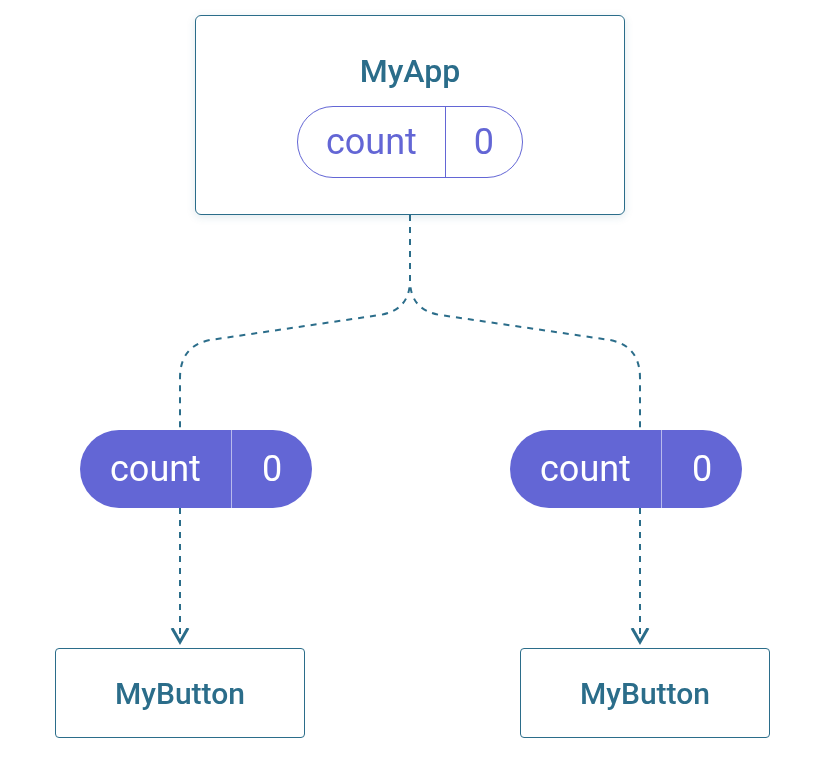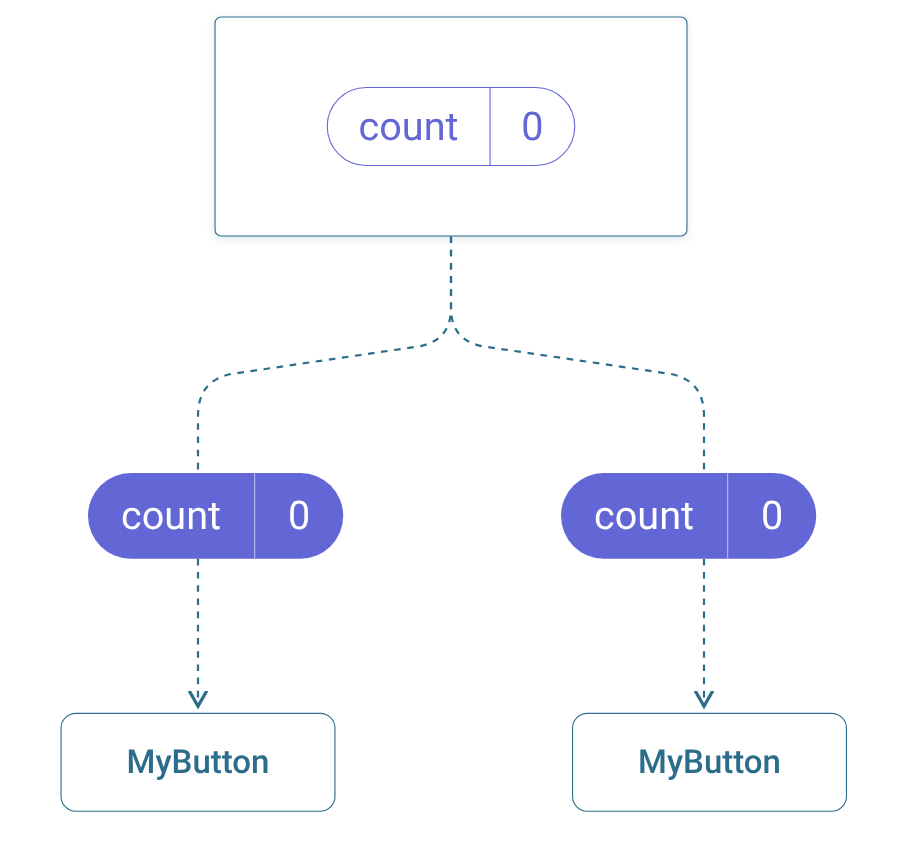--- a/index.html
+++ b/index.html
@@ -79,21 +79,21 @@
       top: 430px;
     }
     .pill-right-child {
       left: 510px;
       top: 430px;
     }
     .button-box {
       position: absolute;
       background: #fff;
       border: 1px solid #2b6d8a;
-      border-radius: 14px;
+      border-radius: 4px;
       display: flex;
       align-items: center;
       justify-content: center;
       font-size: 30px;
       font-weight: 500;
       color: #2b6d8a;
       width: 250px;
       height: 90px;
     }
     .button-left {
@@ -126,20 +126,21 @@
     </defs>
 
     <path d="M 410 215 L 410 280 Q 410 310 380 315 L 210 340 Q 180 346 180 378 L 180 428" fill="none" stroke="#2b6d8a" stroke-width="2" stroke-dasharray="6,6"></path>
     <path d="M 410 215 L 410 280 Q 410 310 440 315 L 610 340 Q 640 346 640 378 L 640 428" fill="none" stroke="#2b6d8a" stroke-width="2" stroke-dasharray="6,6"></path>
 
     <path d="M 180 508 L 180 640" fill="none" stroke="#2b6d8a" stroke-width="2" stroke-dasharray="6,6" marker-end="url(#arrowhead)"></path>
     <path d="M 640 508 L 640 640" fill="none" stroke="#2b6d8a" stroke-width="2" stroke-dasharray="6,6" marker-end="url(#arrowhead)"></path>
   </svg>
 
   <div class="node-box root-box">
+    <div class="root-title">MyApp</div>
     <div class="pill pill-outline">
       <div class="pill-left">count</div>
       <div class="pill-right">0</div>
     </div>
   </div>
 
   <div class="pill pill-filled pill-left-child">
     <div class="pill-left">count</div>
     <div class="pill-right">0</div>
   </div>

